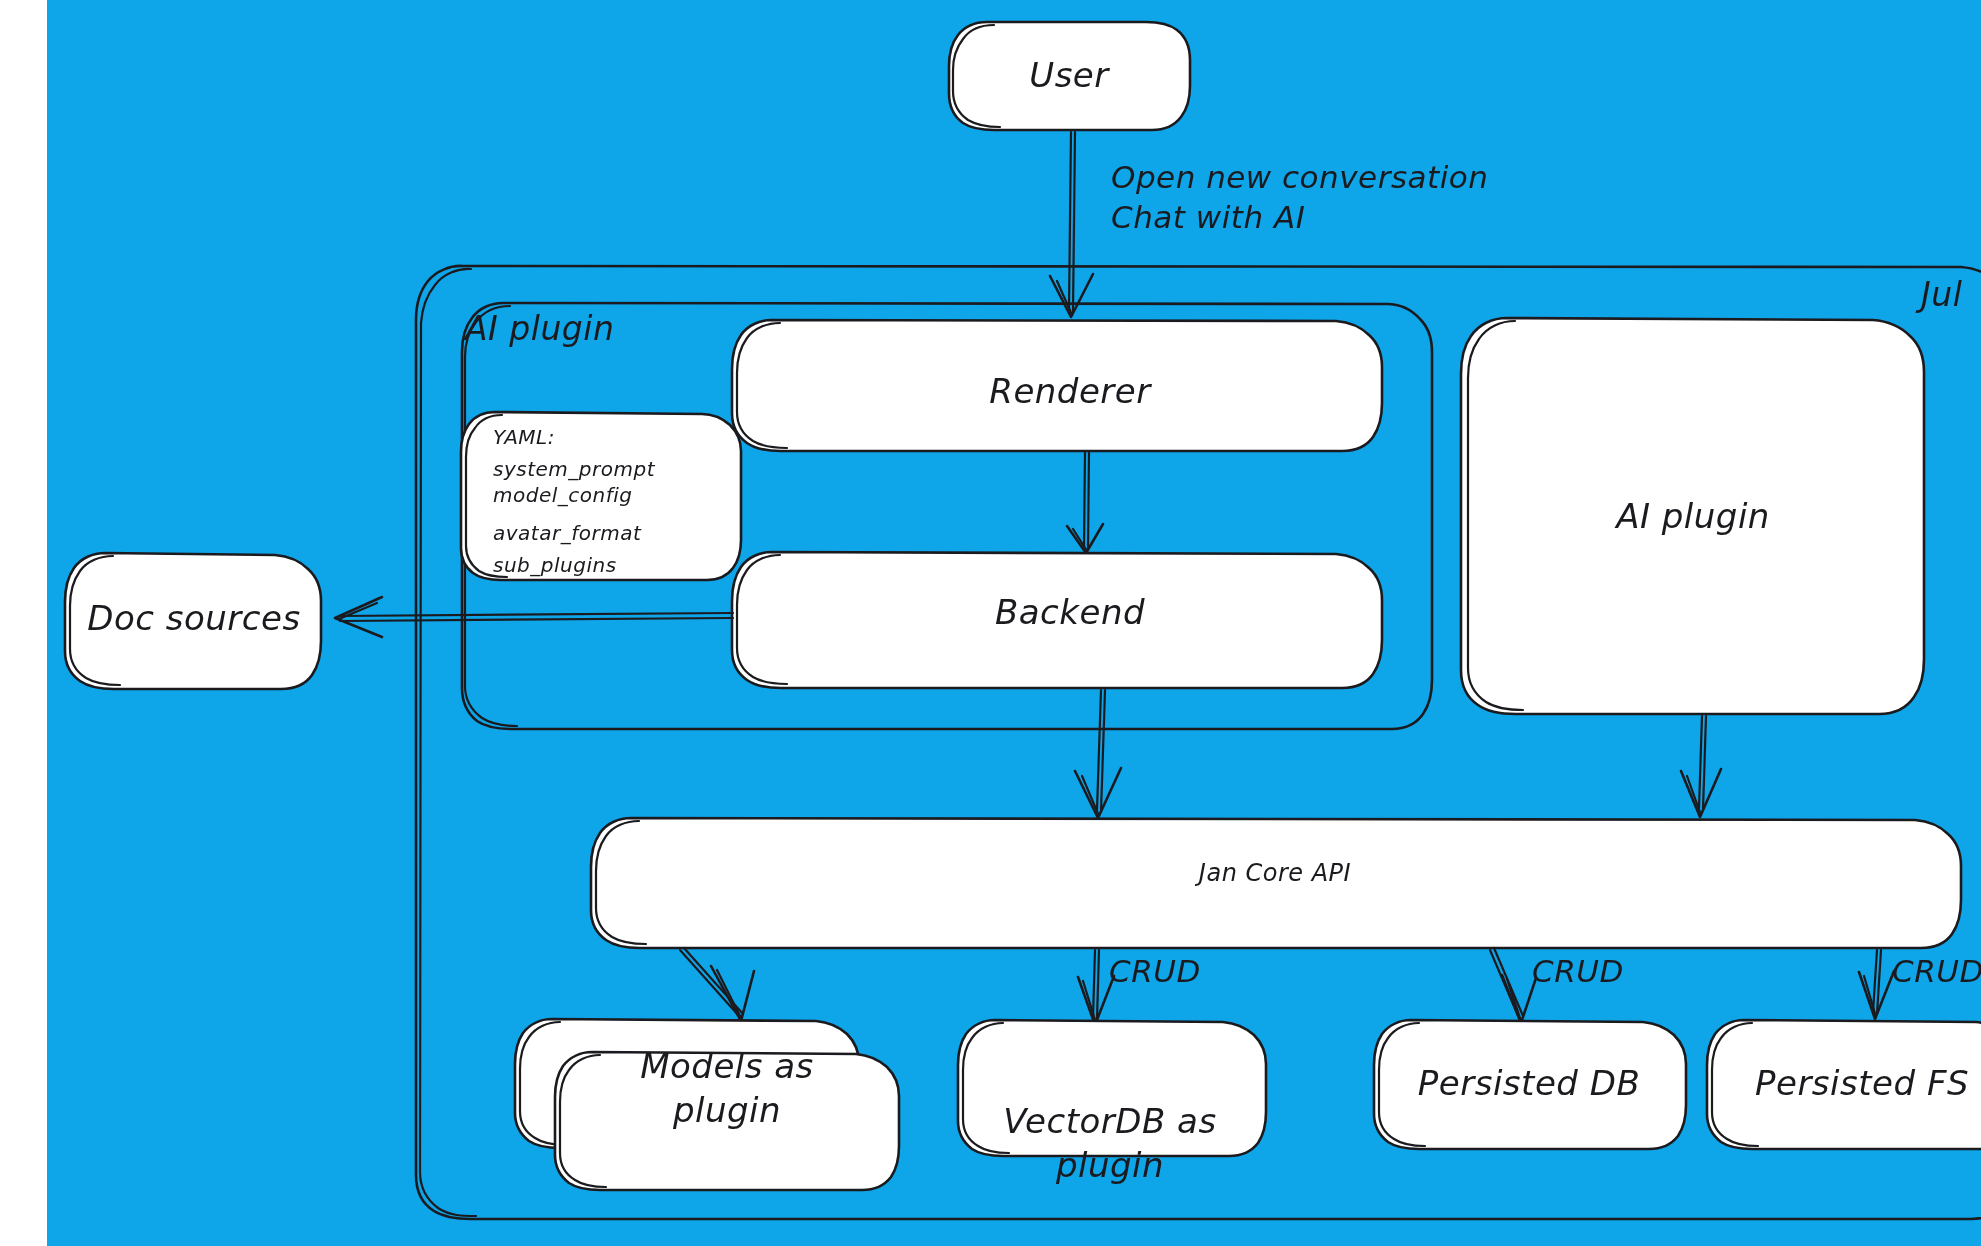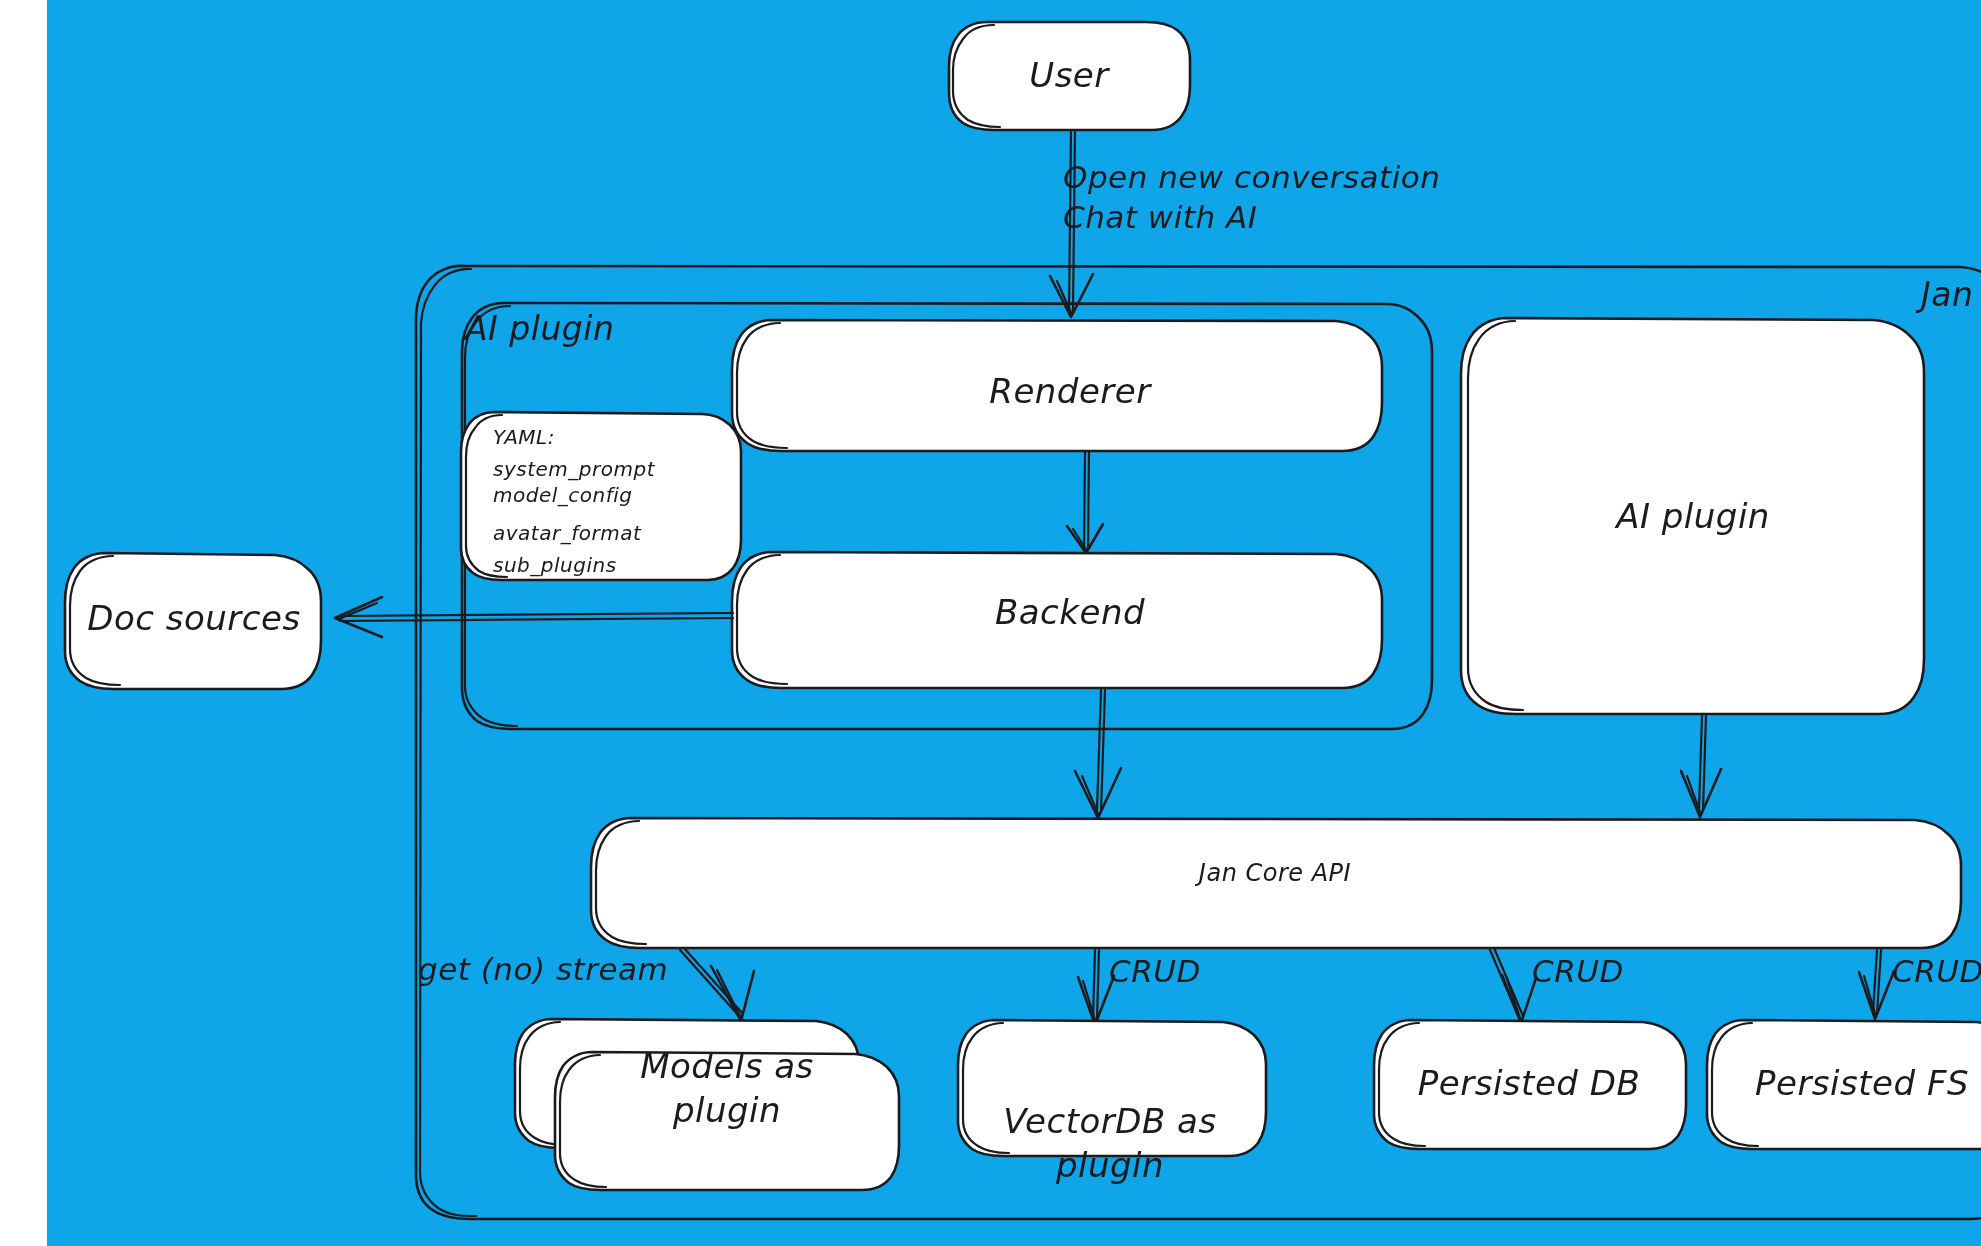--- a/index.html
+++ b/index.html
@@ -249,38 +249,37 @@
         L 660 580 C 670 580 680 576 686 568 C 692 560 694 550 694 540
         L 694 451 C 694 441 690 432 683 425 C 675 418 665 414 655 414 Z"></path>
       <path class="stroke sw2" d="M 455 415 C 444 415 434 419 428 428 C 421 436 419 446 419 457
         L 419 546 C 419 556 424 565 432 571 C 440 576 450 577 460 577"></path>
     </g>
 
   </svg>
 
   <div class="lbl center t-node" style="left:1022px; top:76px;">User</div>
 
-  <div class="lbl left t-edge" style="left:1016px; top:158px;">Open new conversation
+  <div class="lbl left t-edge" style="left:1064px; top:158px;">Open new conversation
 Chat with AI</div>
 
   <div class="lbl left t-group" style="left:418px; top:308px;">AI plugin</div>
 
-  <div class="lbl left t-group" style="left:1874px; top:274px;">Jan</div>
+  <div class="lbl left t-group" style="left:1874px; top:274px;">Jul</div>
 
   <div class="lbl center t-node" style="left:1023px; top:392px;">Renderer</div>
 
   <div class="lbl center t-node" style="left:1023px; top:613px;">Backend</div>
 
   <div class="lbl center t-node" style="left:1646px; top:517px;">AI plugin</div>
 
   <div class="lbl center t-node" style="left:147px; top:619px;">Doc sources</div>
 
   <div class="lbl center t-core" style="left:1228px; top:873px;">Jan Core API</div>
 
-  <div class="lbl left t-small" style="left:371px; top:950px;">get (no) stream</div>
 
   <div class="lbl left t-small" style="left:1062px; top:952px;">CRUD</div>
 
   <div class="lbl left t-small" style="left:1485px; top:952px;">CRUD</div>
 
   <div class="lbl left t-small" style="left:1845px; top:952px;">CRUD</div>
 
   <div class="lbl center t-node" style="left:680px; top:1089px;">Models as
 plugin</div>
 

